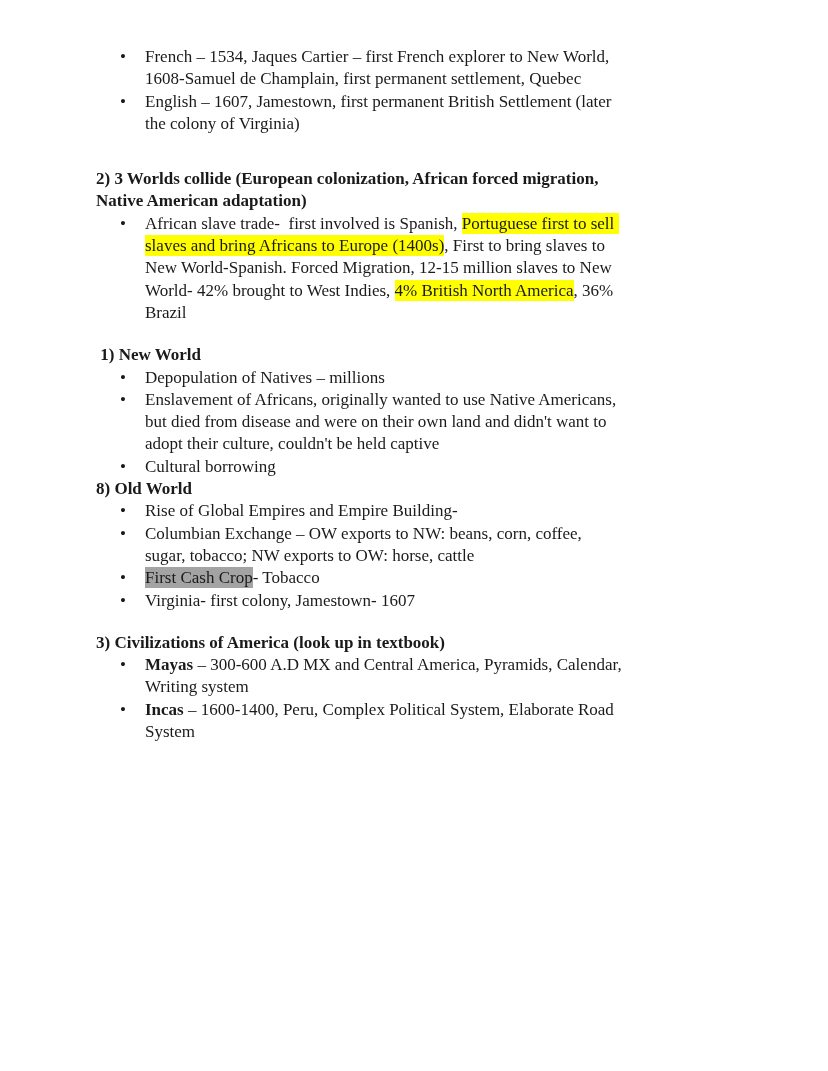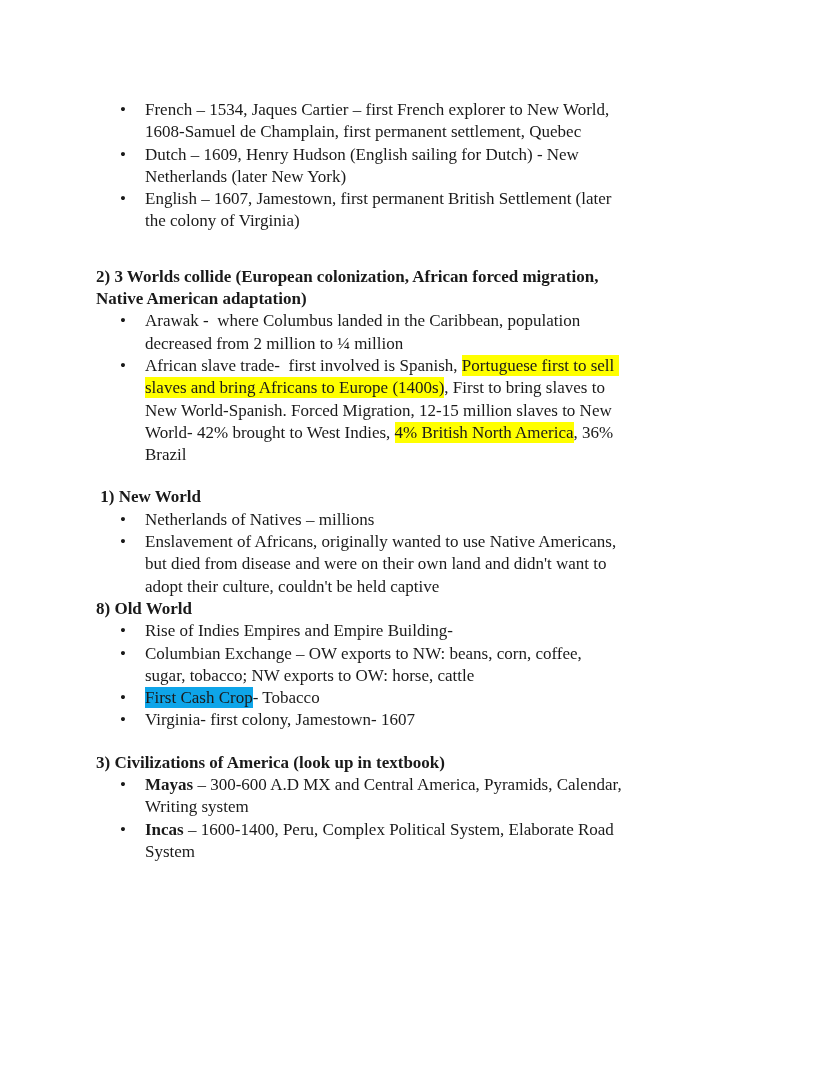--- a/index.html
+++ b/index.html
@@ -11,21 +11,21 @@
     width: 828px;
     height: 1071px;
     overflow: hidden;
     font-family: "Liberation Serif", "DejaVu Serif", serif;
     color: #1a1a1a;
   }
   .page {
     box-sizing: border-box;
     width: 724px;
     height: 1071px;
-    padding: 99px 98px 0 96px;
+    padding: 46px 98px 0 96px;
     font-size: 17px;
     line-height: 22.3px;
   }
   .heading {
     font-weight: bold;
   }
   ul.bullets {
     list-style: none;
     margin: 0;
     padding: 0;
@@ -54,40 +54,39 @@
   .spacer { width: 100%; }
   .spacer.s1 { height: 20px; }
   .spacer.s2 { height: 33px; }
 </style>
 </head>
 <body>
 
 <div class="page" id="doc" style="background: rgb(255, 255, 255); color: rgb(26, 26, 26);">
     <ul class="bullets">
       <li><span class="run">French – 1534, Jaques Cartier – first French explorer to New World, 1608-Samuel de Champlain, first permanent settlement, Quebec</span></li>
-      <li><span class="run">Dutch – 1609, Henry Hudson (English sailing for Dutch) - New Netherlands (later New York)</span></li>
       <li><span class="run">English – 1607, Jamestown, first permanent British Settlement (later the colony of Virginia)</span></li>
     </ul>
     <div class="spacer s2"></div>
     <div class="heading"><span class="run b">2) 3 Worlds collide (European colonization, African forced migration, Native American adaptation)</span></div>
     <ul class="bullets">
-      <li><span class="run">Arawak -  where Columbus landed in the Caribbean, population decreased from 2 million to ¼ million</span></li>
       <li><span class="run">African slave trade-  first involved is Spanish, </span><span class="run hl" style="background: rgb(255, 255, 0);">Portuguese first to sell slaves and bring Africans to Europe (1400s)</span><span class="run">, First to bring slaves to New World-Spanish. Forced Migration, 12-15 million slaves to New World- 42% brought to West Indies, </span><span class="run hl" style="background: rgb(255, 255, 0);">4% British North America</span><span class="run">, 36% Brazil</span></li>
     </ul>
     <div class="spacer s1"></div>
     <div class="heading"><span class="run b"> 1) New World</span></div>
     <ul class="bullets">
-      <li><span class="run">Netherlands of Natives – millions</span></li>
+      <li><span class="run">Depopulation of Natives – millions</span></li>
       <li><span class="run">Enslavement of Africans, originally wanted to use Native Americans, but died from disease and were on their own land and didn't want to adopt their culture, couldn't be held captive</span></li>
+      <li><span class="run">Cultural borrowing</span></li>
     </ul>
     <div class="heading"><span class="run b">8) Old World</span></div>
     <ul class="bullets">
-      <li><span class="run">Rise of Indies Empires and Empire Building-</span></li>
+      <li><span class="run">Rise of Global Empires and Empire Building-</span></li>
       <li><span class="run">Columbian Exchange – OW exports to NW: beans, corn, coffee, sugar, tobacco; NW exports to OW: horse, cattle</span></li>
-      <li><span class="run hl" style="background: #0ea5e9;">First Cash Crop</span><span class="run">- Tobacco</span></li>
+      <li><span class="run hl" style="background: #a3a3a3;">First Cash Crop</span><span class="run">- Tobacco</span></li>
       <li><span class="run">Virginia- first colony, Jamestown- 1607</span></li>
     </ul>
     <div class="spacer s1"></div>
     <div class="heading"><span class="run b">3) Civilizations of America (look up in textbook)</span></div>
     <ul class="bullets">
       <li><span class="run b">Mayas </span><span class="run">– 300-600 A.D MX and Central America, Pyramids, Calendar, Writing system</span></li>
       <li><span class="run b">Incas </span><span class="run">– 1600-1400, Peru, Complex Political System, Elaborate Road System</span></li>
     </ul>
   </div>
 

